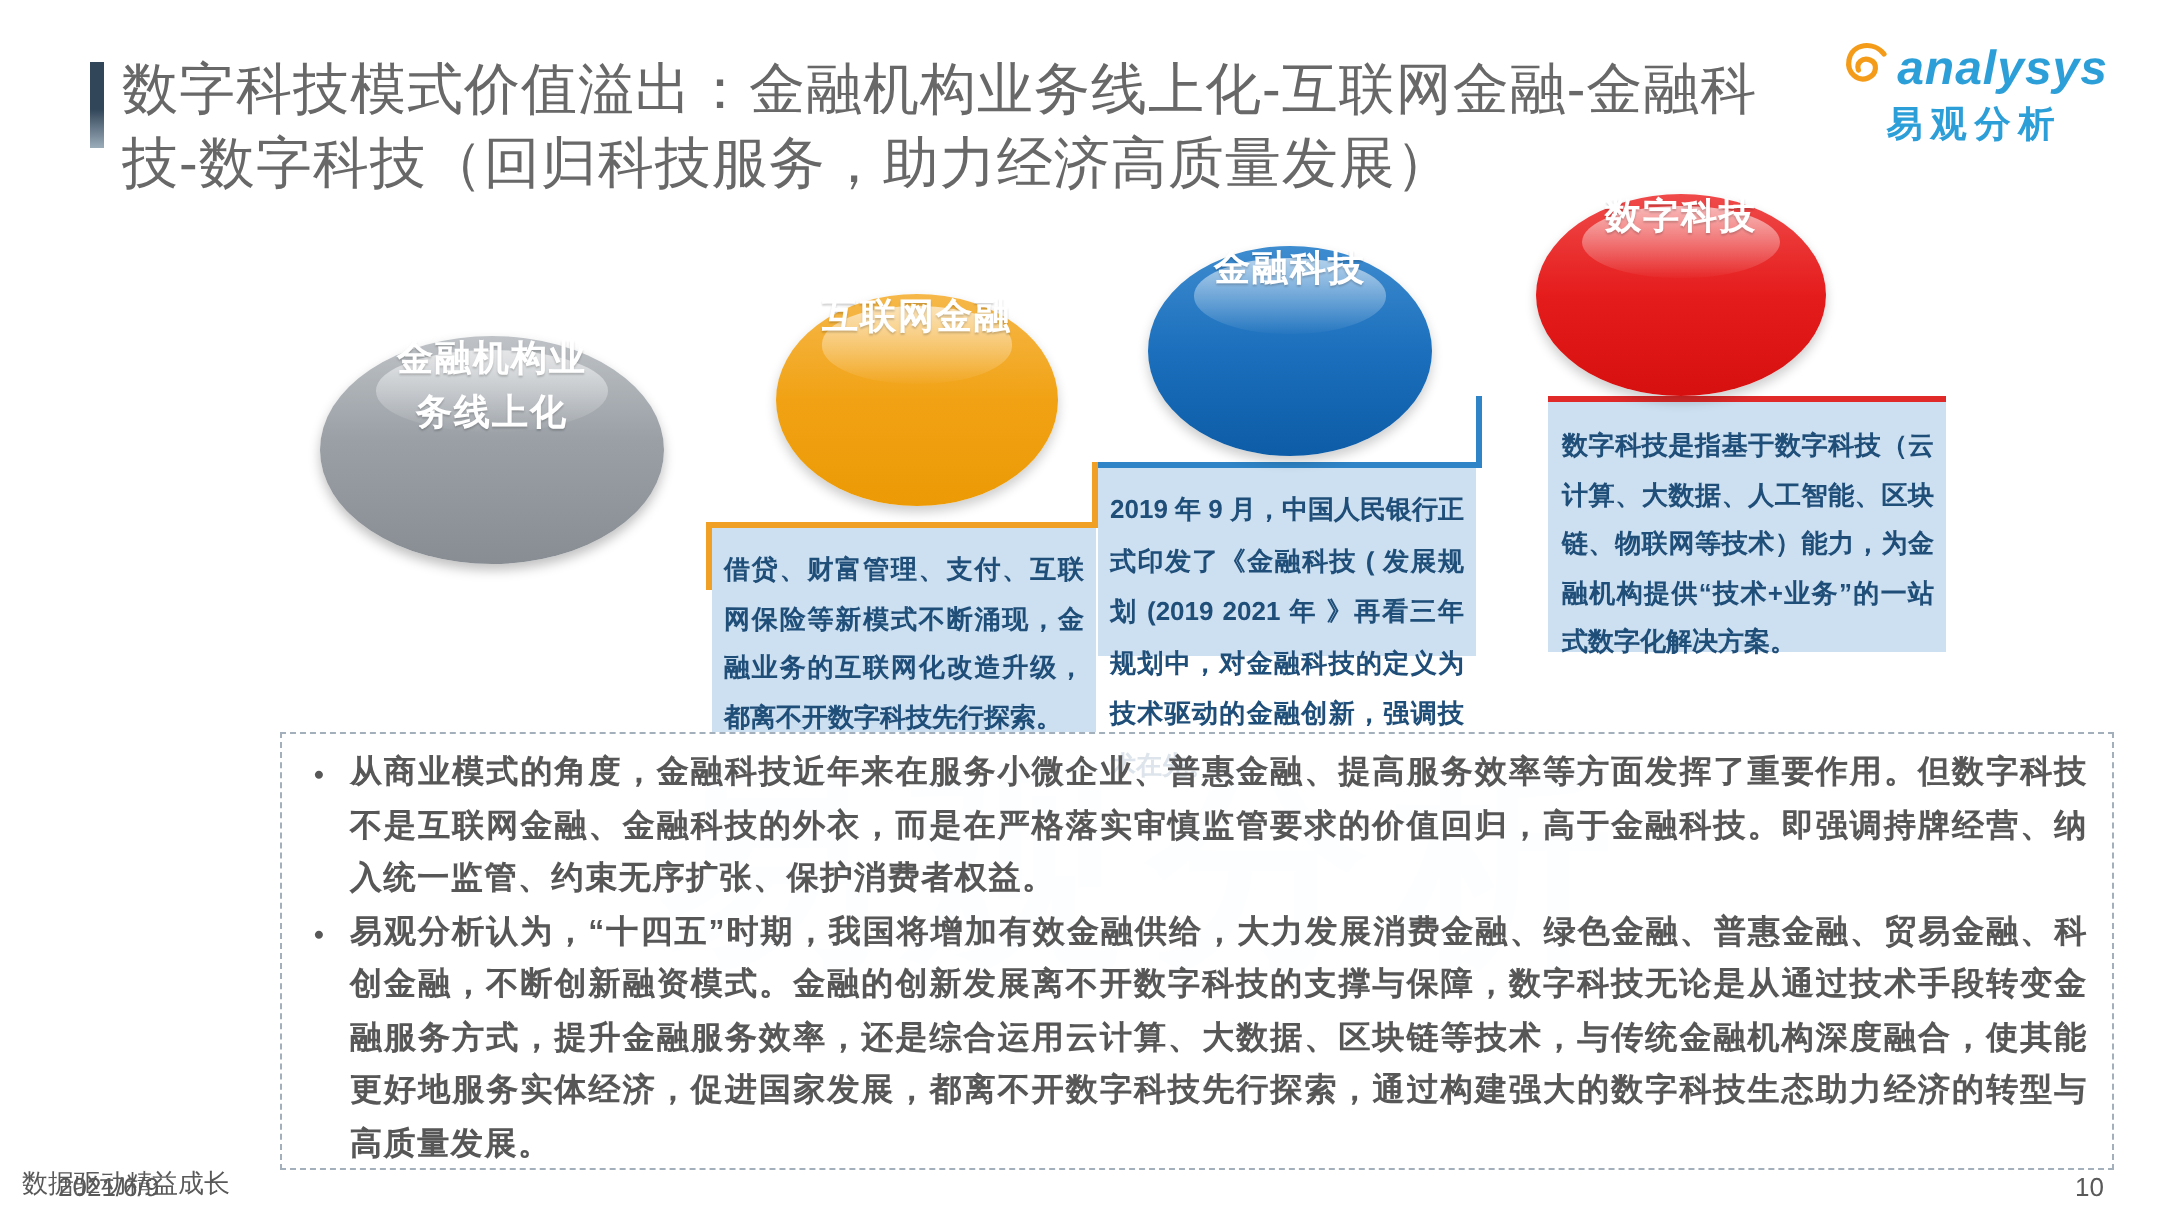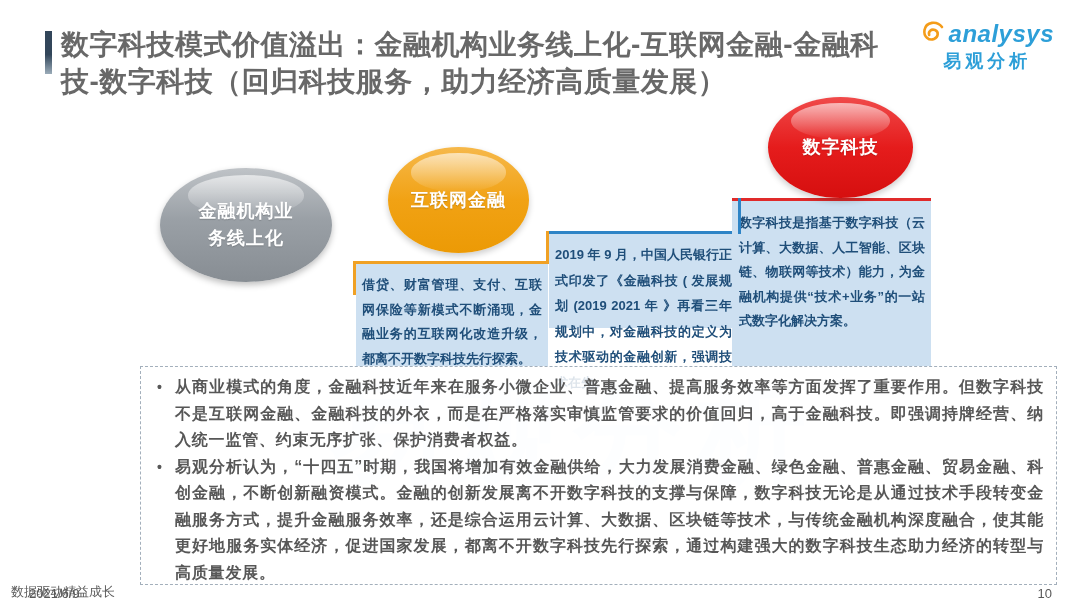--- a/index.html
+++ b/index.html
@@ -4,33 +4,33 @@
 <style>
   * { margin:0; padding:0; box-sizing:border-box; }
   html,body { width:1080px; height:608px; }
   body { font-family:"Liberation Sans","DejaVu Sans",sans-serif; background:#ffffff; position:relative; overflow:hidden; }
   .slide { position:absolute; inset:0; background:#ffffff; }
 
   
   .title-bar { position:absolute; left:45px; top:31px; width:7px; height:43px;
                background:linear-gradient(180deg,#32465a 55%, #9bacb9); }
   .page-title { position:absolute; left:61px; top:26px; width:845px;
-                font-size:28px; line-height:37px; font-weight:700; color:#686868; letter-spacing:0.5px; }
+                font-size:28px; line-height:37px; font-weight:400; color:#686868; letter-spacing:0.5px; }
   .logo { position:absolute; right:26px; top:20px; text-align:center; }
   .logo-row { display:flex; align-items:center; justify-content:flex-end; gap:4px; }
   .logo-brand { color:#2d9fd8; font-size:24px; font-weight:700; font-style:italic; letter-spacing:0.5px; }
   .logo-cn { color:#2d9fd8; font-size:18px; font-weight:700; letter-spacing:4px; margin-top:1px; }
 
   
   .watermark { position:absolute; left:330px; top:360px; font-size:110px; font-weight:700;
                color:rgba(110,165,215,0.10); letter-spacing:12px; pointer-events:none; }
 
   
-  .stage-ellipse { position:absolute; border-radius:50%; display:flex; align-items:center; justify-content:center;
-                   color:#ffffff; font-weight:700; text-align:center; z-index:6; }
+  .stage-ellipse { position:absolute; border-radius:50%; display:flex; justify-content:center;
+                   color:#ffffff; font-weight:700; text-align:center; z-index:6;font-family:Liberation Mono, monospace; }
   .stage-ellipse::after { content:""; position:absolute; left:16%; top:6%; width:68%; height:36%;
                           border-radius:50%; background:linear-gradient(rgba(255,255,255,0.62), rgba(255,255,255,0.02)); }
   .el-label { position:relative; z-index:2; font-size:18px; line-height:27px; white-space:pre-line;
               text-shadow:0 1px 1px rgba(0,0,0,0.18); letter-spacing:1px; }
   .el-1 { left:160px; top:168px; width:172px; height:114px;
           background:linear-gradient(180deg,#bfc3c7 0%, #9aa0a6 45%, #878d93 100%); box-shadow:0 3px 6px rgba(0,0,0,0.25); }
   .el-2 { left:388px; top:147px; width:141px; height:106px;
           background:linear-gradient(180deg,#f6b84a 0%, #f1a214 50%, #ec9a05 100%); box-shadow:0 3px 6px rgba(0,0,0,0.2); }
   .el-3 { left:574px; top:123px; width:142px; height:105px;
           background:linear-gradient(180deg,#3e8cd0 0%, #1b6fbc 50%, #0d5ca7 100%); box-shadow:0 3px 6px rgba(0,0,0,0.2); }
@@ -40,21 +40,21 @@
   
   .step-box { position:absolute; background:#cde0f1; color:#1f4e79; font-weight:700;
               font-size:13px; text-align:justify; z-index:2; }
   .step-box p { text-align:justify; }
   .box-1 { left:144px; top:293px; width:211px; height:73px; border-top:2px solid #b6bec6; border-left:2px solid #c6cdd4;
            padding:7px 6px 0 9px; line-height:23px; color:#2c4a66; }
   .box-2 { left:356px; top:261px; width:192px; height:105px; border-top:3px solid #f0a125;
            padding:9px 6px 0 6px; line-height:24.5px; }
   .box-3 { left:549px; top:231px; width:189px; height:97px; border-top:3px solid #2e84c6;
            padding:8px 6px 0 6px; line-height:25.5px; }
-  .box-4 { left:732px; top:198px; width:199px; height:168px; border-top:3px solid #e02a2a;
+  .box-4 { left:774px; top:198px; width:199px; height:128px; border-top:3px solid #e02a2a;
            padding:10px 6px 0 7px; line-height:24.5px; }
   .riser { position:absolute; width:3px; z-index:3; }
   .riser-2 { left:353px; top:261px; height:34px; background:#f0a125; }
   .riser-3 { left:546px; top:231px; height:33px; background:#f0a125; }
   .riser-4 { left:738px; top:198px; height:36px; background:#2e84c6; }
 
   
   .analysis-box { position:absolute; left:140px; top:366px; width:917px; height:219px;
                   border:1px dashed #a3afbb; background:rgba(255,255,255,0.85); padding:7px 12px 0 8px; z-index:4; }
   .bullet { position:relative; padding-left:26px; color:#575757; font-size:16px; line-height:26.5px;
@@ -88,20 +88,23 @@
 
   <div class="watermark">易观分析</div>
 
   <div class="stage-ellipse el-1">
     <span class="el-label">金融机构业
 务线上化</span>
   </div>
   <div class="stage-ellipse el-2">
     <span class="el-label">互联网金融</span>
   </div>
+  <div class="stage-ellipse el-3">
+    <span class="el-label">金融科技</span>
+  </div>
   <div class="stage-ellipse el-4">
     <span class="el-label">数字科技</span>
   </div>
 
   <div class="step-box box-2">
     <p>借贷、财富管理、支付、互联网保险等新模式不断涌现，金融业务的互联网化改造升级，都离不开数字科技先行探索。</p>
   </div>
   <div class="step-box box-3">
     <p>2019 年 9 月，中国人民银行正式印发了《金融科技 ( 发展规划 (2019 2021 年 》再看三年规划中，对金融科技的定义为技术驱动的金融创新，强调技术在先。</p>
   </div>

